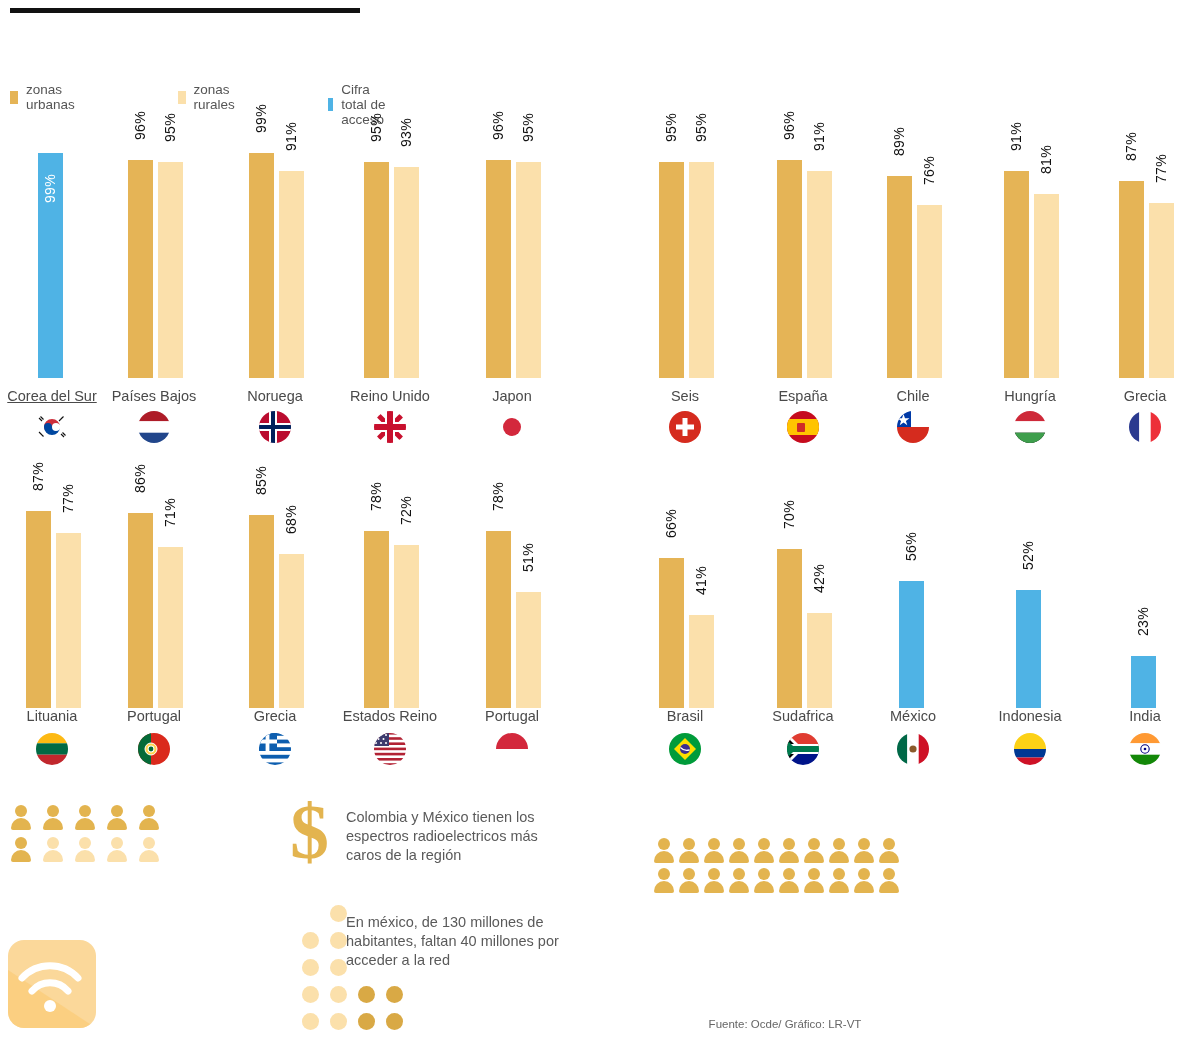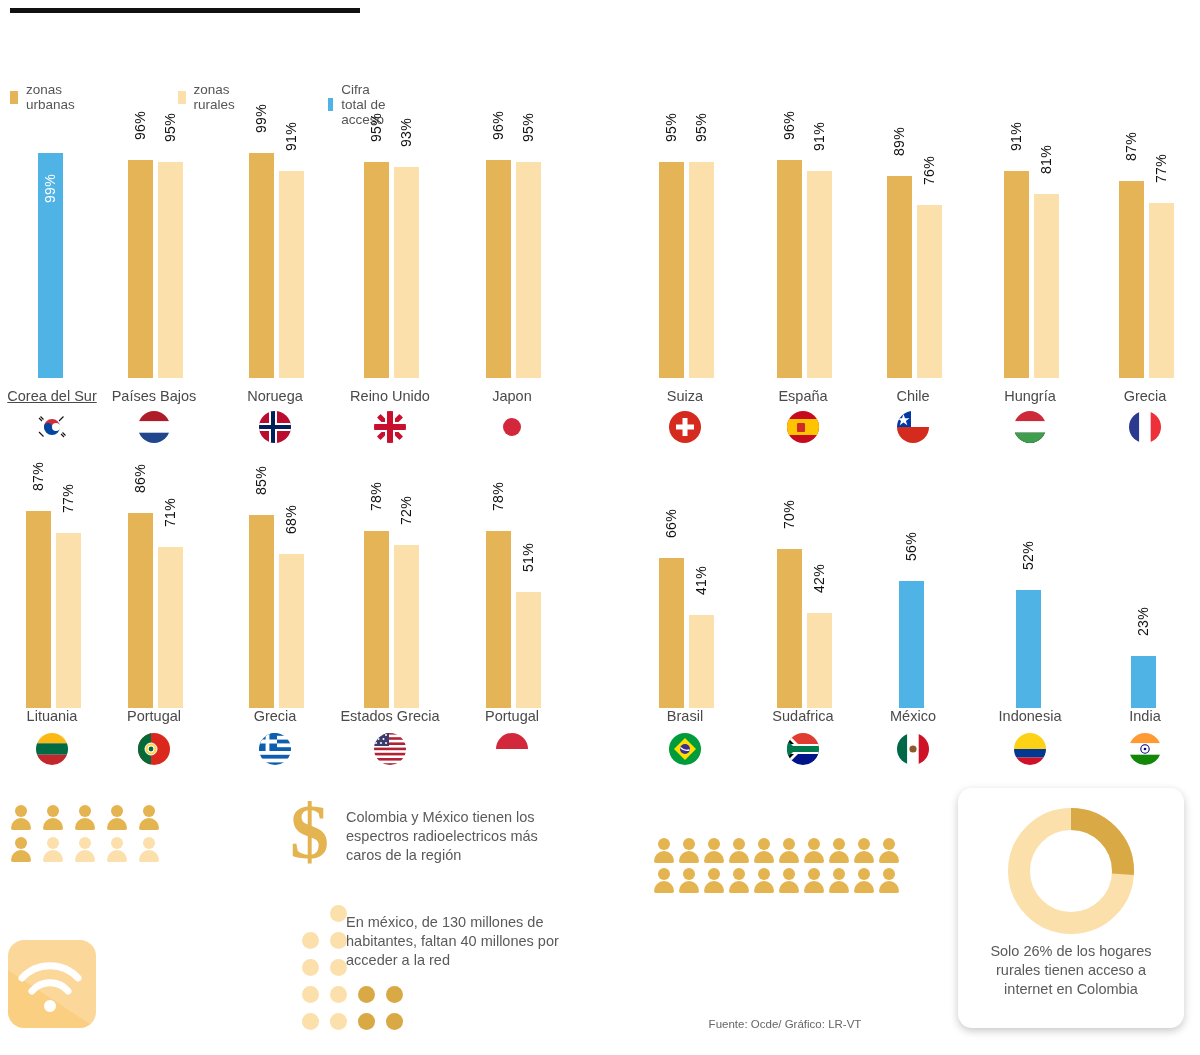--- a/index.html
+++ b/index.html
@@ -161,21 +161,21 @@
       <div class="flag" style="position: absolute; left: 512px; top: 410px;"><svg viewBox="0 0 34 34" width="34" height="34">
           <circle cx="17" cy="17" r="16" fill="#fff"></circle>
           <circle cx="17" cy="17" r="9" fill="#d3283c"></circle>
         </svg></div>
       <div class="grp" style="left: 645px; top: 130px; width: 80px; height: 248px;">
         <div class="bar urban" style="left: 14px; height: 216px;"></div>
         <div class="vlabel" style="left: 26px; width: 0px; top: 4px;">95%</div>
         <div class="bar rural" style="left: 44px; height: 216px;"></div>
         <div class="vlabel" style="left: 56px; width: 0px; top: 4px;">95%</div>
       </div>
-      <div class="cname" style="position: absolute; left: 685px; top: 388px;">Suiza</div>
+      <div class="cname" style="position: absolute; left: 685px; top: 388px;">Seis</div>
       <div class="flag" style="position: absolute; left: 685px; top: 410px;"><svg viewBox="0 0 34 34" width="34" height="34">
           <circle cx="17" cy="17" r="16" fill="#d52b1e"></circle>
           <path d="M14.5 8h5v6.5H26v5h-6.5V26h-5v-6.5H8v-5h6.5z" fill="#fff"></path>
         </svg></div>
       <div class="grp" style="left: 763px; top: 130px; width: 80px; height: 248px;">
         <div class="bar urban" style="left: 14px; height: 218px;"></div>
         <div class="vlabel" style="left: 26px; width: 0px; top: 2px;">96%</div>
         <div class="bar rural" style="left: 44px; height: 207px;"></div>
         <div class="vlabel" style="left: 56px; width: 0px; top: 13px;">91%</div>
       </div>
@@ -303,21 +303,21 @@
             <path d="M7.6 0h3.8v19H7.6z" fill="#fff"></path>
             <path d="M0 7.6h19v3.8H0z" fill="#fff"></path>
           </g>
         </svg></div>
       <div class="grp" style="left: 350px; top: 462px; width: 80px; height: 246px;">
         <div class="bar urban" style="left: 14px; height: 177px;"></div>
         <div class="vlabel" style="left: 26px; width: 0px; top: 41px;">78%</div>
         <div class="bar rural" style="left: 44px; height: 163px;"></div>
         <div class="vlabel" style="left: 56px; width: 0px; top: 55px;">72%</div>
       </div>
-      <div class="cname" style="position: absolute; left: 390px; top: 708px;">Estados Grecia</div>
+      <div class="cname" style="position: absolute; left: 390px; top: 708px;">Estados Reino</div>
       <div class="flag" style="position: absolute; left: 390px; top: 732px;"><svg viewBox="0 0 34 34" width="34" height="34">
           <clipPath id="cus">
             <circle cx="17" cy="17" r="16"></circle>
           </clipPath>
           <g clip-path="url(#cus)">
             <rect width="34" height="34" fill="#fff"></rect>
             <g fill="#b22234">
               <rect y="0" width="34" height="2.6"></rect>
               <rect y="5.2" width="34" height="2.6"></rect>
               <rect y="10.4" width="34" height="2.6"></rect>
@@ -477,21 +477,14 @@
 
   <div class="panel" style="left:640px;top:838px;width:290px;">
     <div id="people-colombia" style="width:265px;margin:0 auto;">
         <div style="height:30px;"><span class="person pd"><i class="h"></i><i class="b"></i></span><span style="display:inline-block;width:3px"></span><span class="person pd"><i class="h"></i><i class="b"></i></span><span style="display:inline-block;width:3px"></span><span class="person pd"><i class="h"></i><i class="b"></i></span><span style="display:inline-block;width:3px"></span><span class="person pd"><i class="h"></i><i class="b"></i></span><span style="display:inline-block;width:3px"></span><span class="person pd"><i class="h"></i><i class="b"></i></span><span style="display:inline-block;width:3px"></span><span class="person pd"><i class="h"></i><i class="b"></i></span><span style="display:inline-block;width:3px"></span><span class="person pd"><i class="h"></i><i class="b"></i></span><span style="display:inline-block;width:3px"></span><span class="person pd"><i class="h"></i><i class="b"></i></span><span style="display:inline-block;width:3px"></span><span class="person pd"><i class="h"></i><i class="b"></i></span><span style="display:inline-block;width:3px"></span><span class="person pd"><i class="h"></i><i class="b"></i></span><span style="display:inline-block;width:3px"></span></div>
         <div style="height:30px;"><span class="person pd"><i class="h"></i><i class="b"></i></span><span style="display:inline-block;width:3px"></span><span class="person pd"><i class="h"></i><i class="b"></i></span><span style="display:inline-block;width:3px"></span><span class="person pd"><i class="h"></i><i class="b"></i></span><span style="display:inline-block;width:3px"></span><span class="person pd"><i class="h"></i><i class="b"></i></span><span style="display:inline-block;width:3px"></span><span class="person pd"><i class="h"></i><i class="b"></i></span><span style="display:inline-block;width:3px"></span><span class="person pd"><i class="h"></i><i class="b"></i></span><span style="display:inline-block;width:3px"></span><span class="person pd"><i class="h"></i><i class="b"></i></span><span style="display:inline-block;width:3px"></span><span class="person pd"><i class="h"></i><i class="b"></i></span><span style="display:inline-block;width:3px"></span><span class="person pd"><i class="h"></i><i class="b"></i></span><span style="display:inline-block;width:3px"></span><span class="person pd"><i class="h"></i><i class="b"></i></span><span style="display:inline-block;width:3px"></span></div>
       </div>
   </div>
 
   <div class="source" style="left:640px;top:1018px;width:290px;text-align:center;">Fuente: Ocde/ Gráfico: LR-VT</div>
 
-  <div class="card" style="left:958px;top:788px;width:226px;height:240px;">
-    <div id="donut" style="position:absolute;left:50%;top:18px;transform:translateX(-50%);"><svg width="130" height="130" viewBox="0 0 130 130">
-          <circle cx="65" cy="65" r="52" fill="none" stroke="#fbe0ab" stroke-width="22"></circle>
-          <circle cx="65" cy="65" r="52" fill="none" stroke="#d9a945" stroke-width="22" stroke-dasharray="84.94866535306802 241.7769706202705" transform="rotate(-90 65 65)"></circle>
-        </svg></div>
-    <div class="ptext center" style="position:absolute;left:12px;top:154px;width:202px;">Solo 26% de los hogares rurales tienen acceso a internet en Colombia</div>
-  </div>
 
 </div>
 
 </body></html>

